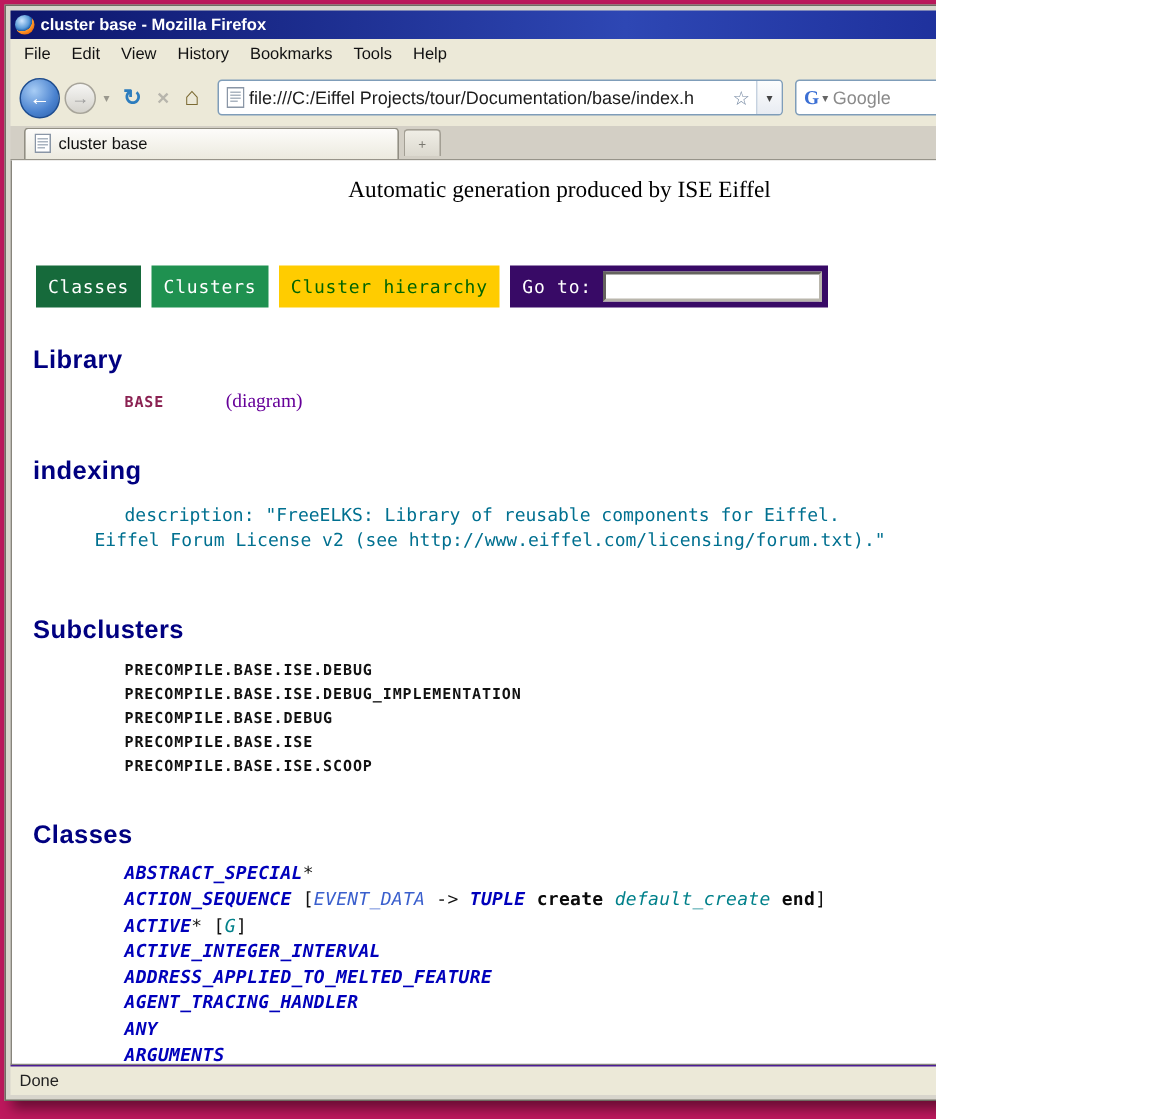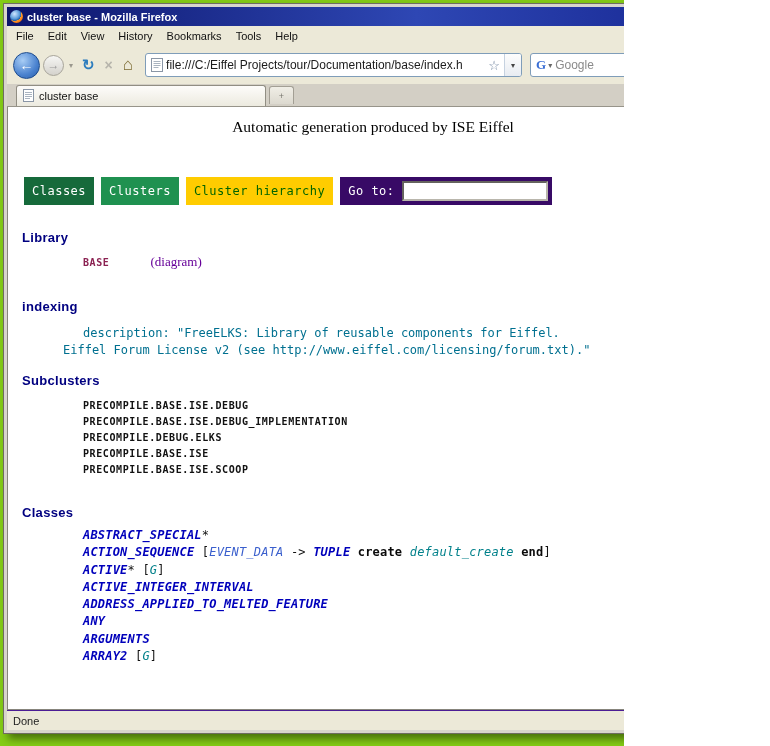--- a/index.html
+++ b/index.html
@@ -1,18 +1,18 @@
 <!DOCTYPE html>
 <html><head>
 <meta charset="utf-8">
 <style>
   *{box-sizing:border-box;margin:0;padding:0}
   html,body{width:770px;height:746px}
   body{background:#fff;font-family:"Liberation Sans",sans-serif;overflow:hidden}
-  .screen{position:relative;width:624px;height:746px;background:#84cc16;overflow:hidden}
+  .screen{position:relative;width:624px;height:746px;background:#be185d;overflow:hidden}
   .window{position:absolute;left:3px;top:3px;width:753px;height:731px;background:#d8d5cc;
           border:1px solid #6e6c62;box-shadow:5px 5px 8px rgba(0,0,0,.45);
           padding:3px;display:flex;flex-direction:column}
   
   .titlebar{height:19px;flex:0 0 auto;background:linear-gradient(90deg,#0c156b,#2e47b4 55%,#15248f);
             display:flex;align-items:center;padding:0 3px;gap:4px}
   .app-icon{width:13px;height:13px;border-radius:50%;flex:0 0 auto;
             background:radial-gradient(circle at 35% 30%,#cfe6ff,#5b9bd9 40%,#1f5fa8 55%,#ff9a2e 56%,#e66000 85%)}
   .title-text{color:#fff;font-weight:bold;font-size:11px;flex:1;white-space:nowrap;overflow:hidden}
   .win-controls{display:flex;gap:2px}
@@ -70,30 +70,30 @@
   .client{flex:1;display:flex;flex-direction:column;border:1px solid #87857c;border-top:none;min-height:0;background:#fff}
   .content{flex:1;position:relative;background:#fff;overflow:hidden;min-height:0}
   .doc{position:absolute;top:0;left:0;right:17px;bottom:0;overflow:hidden;padding-left:14px}
   .doc-header{margin-top:11px;text-align:center;font-family:"Liberation Serif",serif;font-size:15.5px;color:#000;padding-right:10px}
   .btn-row{display:flex;gap:7px;margin:41px 0 0 2px;align-items:stretch}
   .doc-btn{font-family:"DejaVu Sans Mono",monospace;font-size:12px;letter-spacing:.5px;
            padding:0 8px;display:flex;align-items:center;height:28px}
   .goto{display:flex;align-items:center;height:28px;padding:0 4px 0 8px;gap:7px;
         font-family:"DejaVu Sans Mono",monospace;font-size:12px;letter-spacing:.5px}
   .goto-input{width:146px;height:20px;border:2px inset #b9b6ac;background:#fff;outline:none;font-size:12px;padding:0 2px}
-  .section-heading{font-size:13px;font-weight:bold;color:#000080;letter-spacing:.3px}
+  .section-heading{font-size:17px;font-weight:bold;color:#000080;letter-spacing:.3px}
   .h-library{margin-top:25px}
   .library-row{margin:9px 0 0 61px;display:flex;align-items:baseline}
   .base-name{font-family:"DejaVu Sans Mono",monospace;font-weight:bold;font-size:10px;letter-spacing:.6px;color:#8b2252}
   .diagram-link{margin-left:41px;font-family:"Liberation Serif",serif;font-size:13px;color:#660099}
   .h-indexing{margin-top:29px}
   .idx-line{font-family:"DejaVu Sans Mono",monospace;font-size:12px;color:#007090;line-height:17px}
   .idx-1{margin:11px 0 0 61px}
   .idx-2{margin:0 0 0 41px}
-  .h-subclusters{margin-top:14px}
+  .h-subclusters{margin-top:41px}
   .subclusters-list{margin:10px 0 0 61px}
   .subcluster-row{font-family:"DejaVu Sans Mono",monospace;font-weight:bold;font-size:10px;
                   letter-spacing:.6px;color:#a32638;line-height:16px}
   .h-classes{margin-top:27px}
   .classes-list{margin:7px 0 0 61px}
   .class-row{font-family:"DejaVu Sans Mono",monospace;font-size:12px;line-height:17.3px;letter-spacing:.2px;color:#111;white-space:pre}
   .seg-lnk{color:#0000bb;font-weight:bold;font-style:italic}
   .seg-ref{color:#3a5fcd;font-style:italic}
   .seg-gen{color:#00808a;font-style:italic}
   .seg-kw{color:#0a0a0a;font-weight:bold}
@@ -221,32 +221,33 @@
           </div>
 
           <div class="section-heading h-indexing">indexing</div>
           <div class="idx-line idx-1">description: "FreeELKS: Library of reusable components for Eiffel.</div>
           <div class="idx-line idx-2">Eiffel Forum License v2 (see http://www.eiffel.com/licensing/forum.txt)."</div>
 
           <div class="section-heading h-subclusters">Subclusters</div>
           <div class="subclusters-list">
               <div class="subcluster-row"><span class="seg seg-pl">PRECOMPILE.BASE.ISE.DEBUG</span></div>
               <div class="subcluster-row"><span class="seg seg-pl">PRECOMPILE.BASE.ISE.DEBUG_IMPLEMENTATION</span></div>
-              <div class="subcluster-row"><span class="seg seg-pl">PRECOMPILE.DEBUG.ELKS</span></div>
+              <div class="subcluster-row"><span class="seg seg-pl">PRECOMPILE.BASE.DEBUG</span></div>
               <div class="subcluster-row"><span class="seg seg-pl">PRECOMPILE.BASE.ISE</span></div>
               <div class="subcluster-row"><span class="seg seg-pl">PRECOMPILE.BASE.ISE.SCOOP</span></div>
             </div>
 
           <div class="section-heading h-classes">Classes</div>
           <div class="classes-list">
               <div class="class-row"><span class="seg seg-lnk">ABSTRACT_SPECIAL</span><span class="seg seg-pl">*</span></div>
               <div class="class-row"><span class="seg seg-lnk">ACTION_SEQUENCE</span><span class="seg seg-pl"> [</span><span class="seg seg-ref">EVENT_DATA</span><span class="seg seg-pl"> -&gt; </span><span class="seg seg-lnk">TUPLE</span><span class="seg seg-pl"> </span><span class="seg seg-kw">create</span><span class="seg seg-pl"> </span><span class="seg seg-gen">default_create</span><span class="seg seg-pl"> </span><span class="seg seg-kw">end</span><span class="seg seg-pl">]</span></div>
               <div class="class-row"><span class="seg seg-lnk">ACTIVE</span><span class="seg seg-pl">* [</span><span class="seg seg-gen">G</span><span class="seg seg-pl">]</span></div>
               <div class="class-row"><span class="seg seg-lnk">ACTIVE_INTEGER_INTERVAL</span></div>
               <div class="class-row"><span class="seg seg-lnk">ADDRESS_APPLIED_TO_MELTED_FEATURE</span></div>
+              <div class="class-row"><span class="seg seg-lnk">AGENT_TRACING_HANDLER</span></div>
               <div class="class-row"><span class="seg seg-lnk">ANY</span></div>
               <div class="class-row"><span class="seg seg-lnk">ARGUMENTS</span></div>
               <div class="class-row"><span class="seg seg-lnk">ARRAY2</span><span class="seg seg-pl"> [</span><span class="seg seg-gen">G</span><span class="seg seg-pl">]</span></div>
             </div>
 
         </div>
 
         <div class="scrollbar">
           <div class="sb-btn sb-up">▲</div>
           <div class="sb-thumb"></div>

